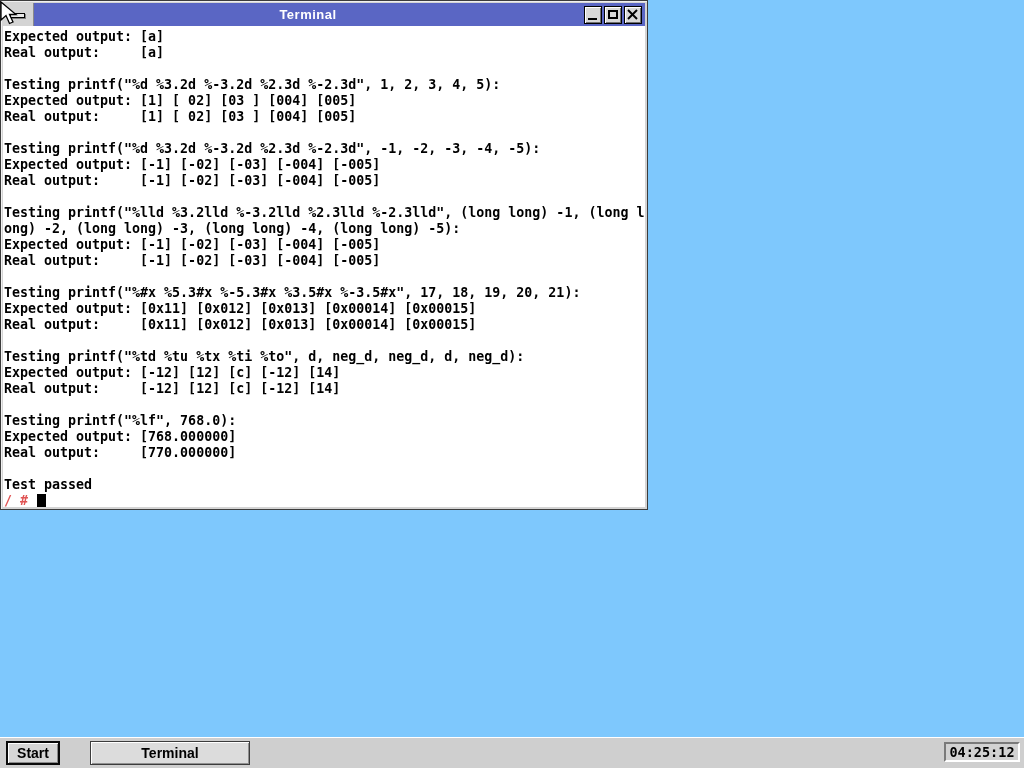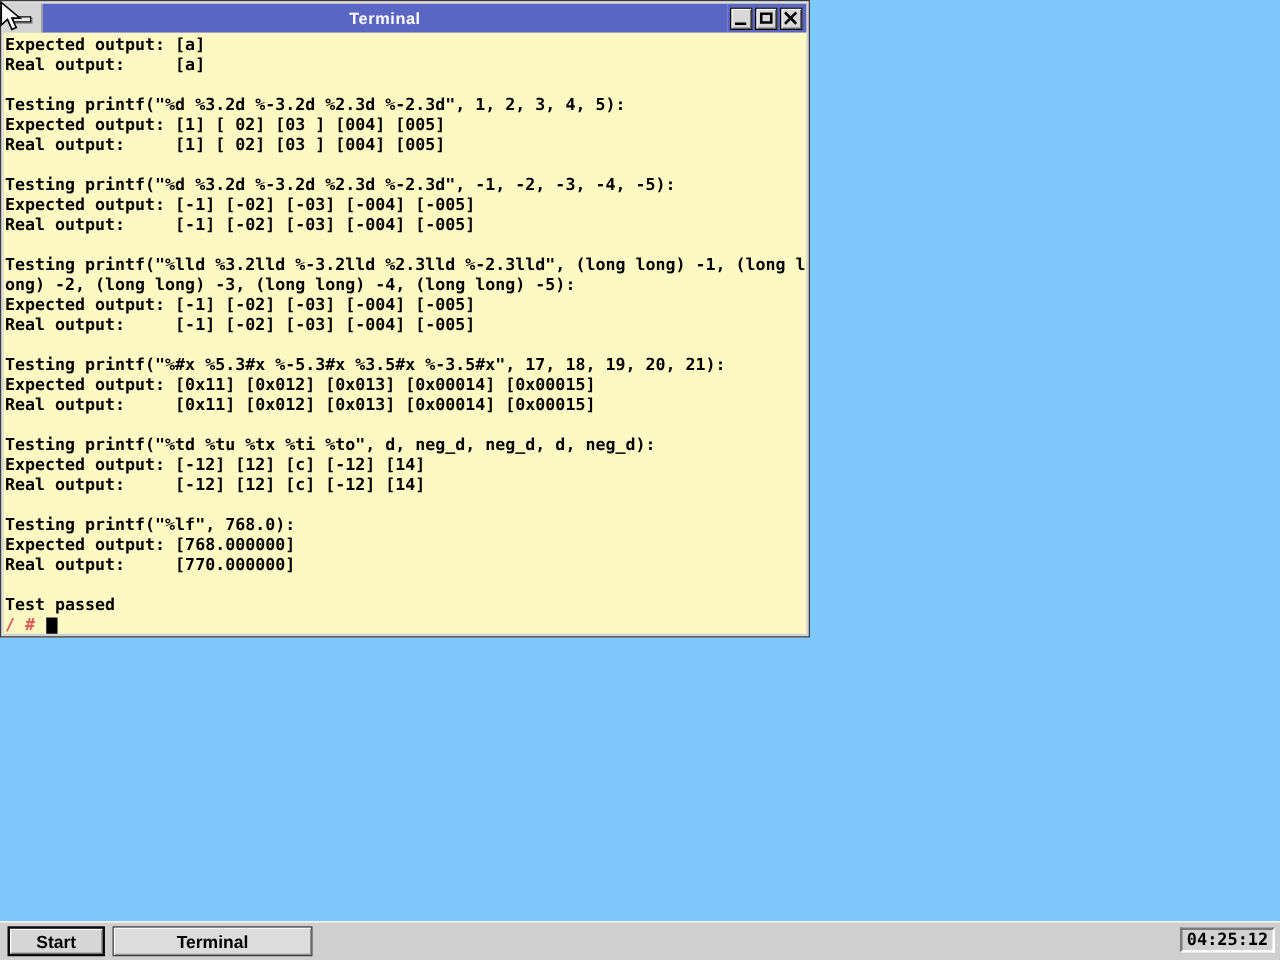--- a/index.html
+++ b/index.html
@@ -71,21 +71,21 @@
   }
   .glyph-max {
     position: absolute; left: 3px; top: 3px;
     width: 10px; height: 9px;
     border: 2px solid #000;
   }
   .glyph-close { display: block; }
 
   .term-content {
     height: 481px;
-    background: #fef9c3;
+    background: #ffffff;
     overflow: hidden;
   }
   pre.term-text, .prompt-line {
     font-family: "DejaVu Sans Mono", monospace;
     font-size: 13.3px;
     line-height: 16px;
     font-weight: bold;
     color: #000000;
     white-space: pre;
   }
@@ -103,21 +103,21 @@
   .taskbar {
     position: absolute;
     left: 0; bottom: 0;
     width: 1024px; height: 31px;
     background: #CFCFCF;
     border-top: 1px solid #FFFFFF;
   }
   .start-btn {
     position: absolute;
     left: 6px; top: 3px;
-    width: 78px; height: 24px;
+    width: 54px; height: 24px;
     background: #D6D6D6;
     border: 2px solid #0A0A0A;
     box-shadow: inset 1px 1px 0 #FFFFFF, inset -1px -1px 0 #8A8A8A;
     font-weight: bold;
     font-size: 14px;
     color: #000;
     display: flex; align-items: center; justify-content: center;
     cursor: default;
   }
   .task-btn {

